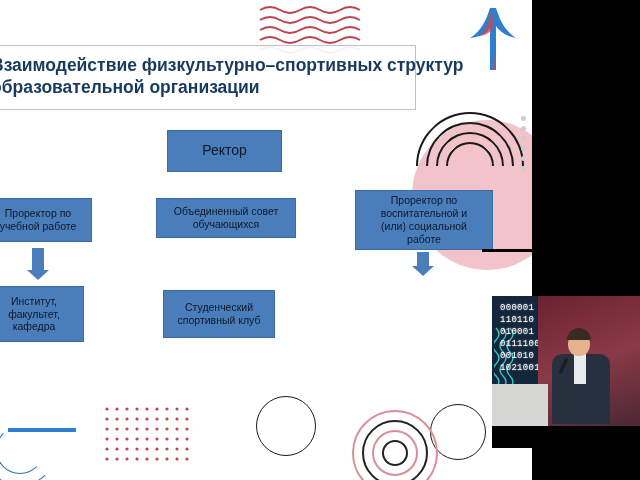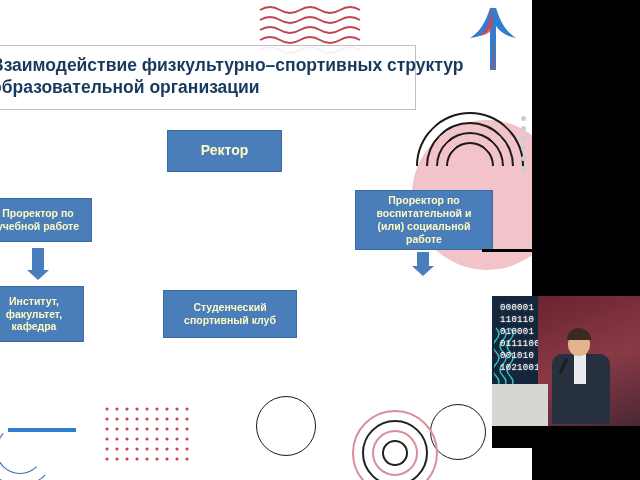--- a/index.html
+++ b/index.html
@@ -134,29 +134,28 @@
     line-height: 1.28;
     white-space: nowrap;
   }
 
   
   .node {
     position: absolute;
     box-sizing: border-box;
     background: #4a7ebb;
     border: 1px solid #3a6ba5;
-    color: #fef9c3;
+    color: #0f172a;
     display: flex;
     align-items: center;
     justify-content: center;
     text-align: center;
     font-size: 10.5px;
     line-height: 1.22;
     padding: 3px 4px;
-    font-weight: bold;
   }
   .node.big { font-size: 14px; }
 
   .arrow {
     position: absolute;
     width: 22px;
   }
   .arrow .shaft {
     width: 12px;
     background: #4a7ebb;
@@ -392,31 +391,33 @@
     <div id="title-box">
       <div class="line">Взаимодействие физкультурно–спортивных структур</div>
       <div class="line">образовательной организации</div>
     </div>
 
     <div class="node big" style="left:167px; top:130px; width:115px; height:42px; white-space:pre-line;">Ректор</div>
 
     <div class="node" style="left:-16px; top:198px; width:108px; height:44px; white-space:pre-line;">Проректор по
 учебной работе</div>
 
+    <div class="node" style="left:156px; top:198px; width:140px; height:40px; white-space:pre-line;">Объединенный совет
+обучающихся</div>
 
     <div class="node" style="left:355px; top:190px; width:138px; height:60px; white-space:pre-line;">Проректор по
 воспитательной и
 (или) социальной
 работе</div>
 
     <div class="node" style="left:-16px; top:286px; width:100px; height:56px; white-space:pre-line;">Институт,
 факультет,
 кафедра</div>
 
-    <div class="node" style="left:163px; top:290px; width:134px; height:48px; white-space:pre-line;">Студенческий
+    <div class="node" style="left:163px; top:290px; width:112px; height:48px; white-space:pre-line;">Студенческий
 спортивный клуб</div>
 
 
     <div class="arrow" style="left:27px; top:248px;">
       <div class="shaft" style="height:22px;"></div>
       <div class="head"></div>
     </div>
 
     <div class="arrow" style="left:412px; top:252px;">
       <div class="shaft" style="height:14px;"></div>

